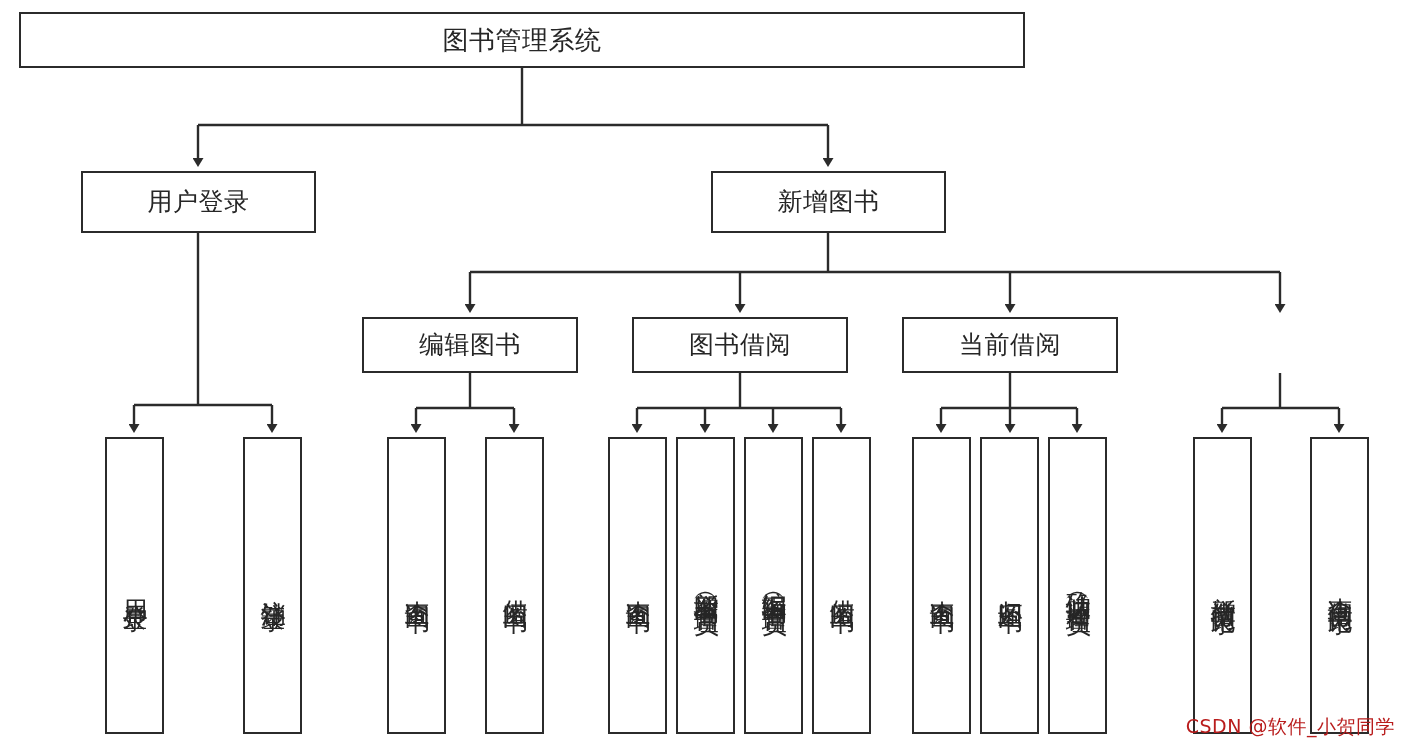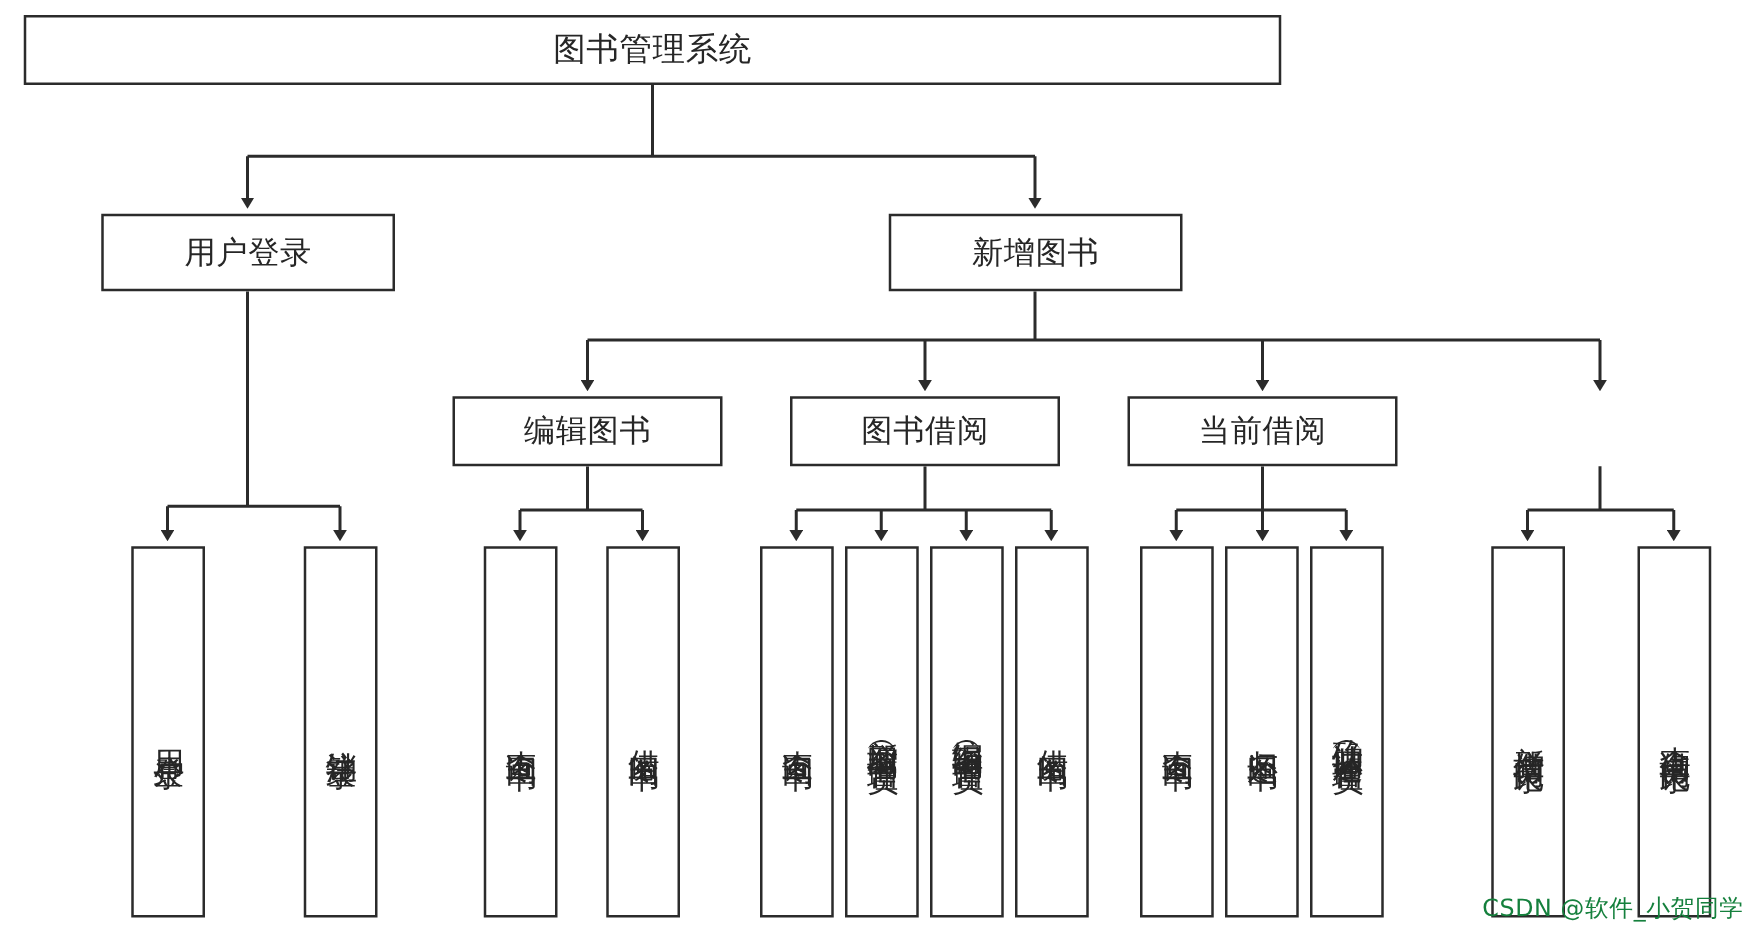--- a/index.html
+++ b/index.html
@@ -59,21 +59,21 @@
     text-orientation: upright;
     font-size: 25px;
     line-height: 1.05;
     letter-spacing: 3px;
   }
   #watermark {
     position: absolute;
     right: 10px;
     bottom: 7px;
     font-size: 19px;
-    color: #15803d;
+    color: #b91c1c;
     white-space: nowrap;
     letter-spacing: 0.5px;
   }
 </style>
 </head>
 <body>
 
 <div id="canvas">
 
   <svg id="edges" viewBox="0 0 1405 747" xmlns="http://www.w3.org/2000/svg">

